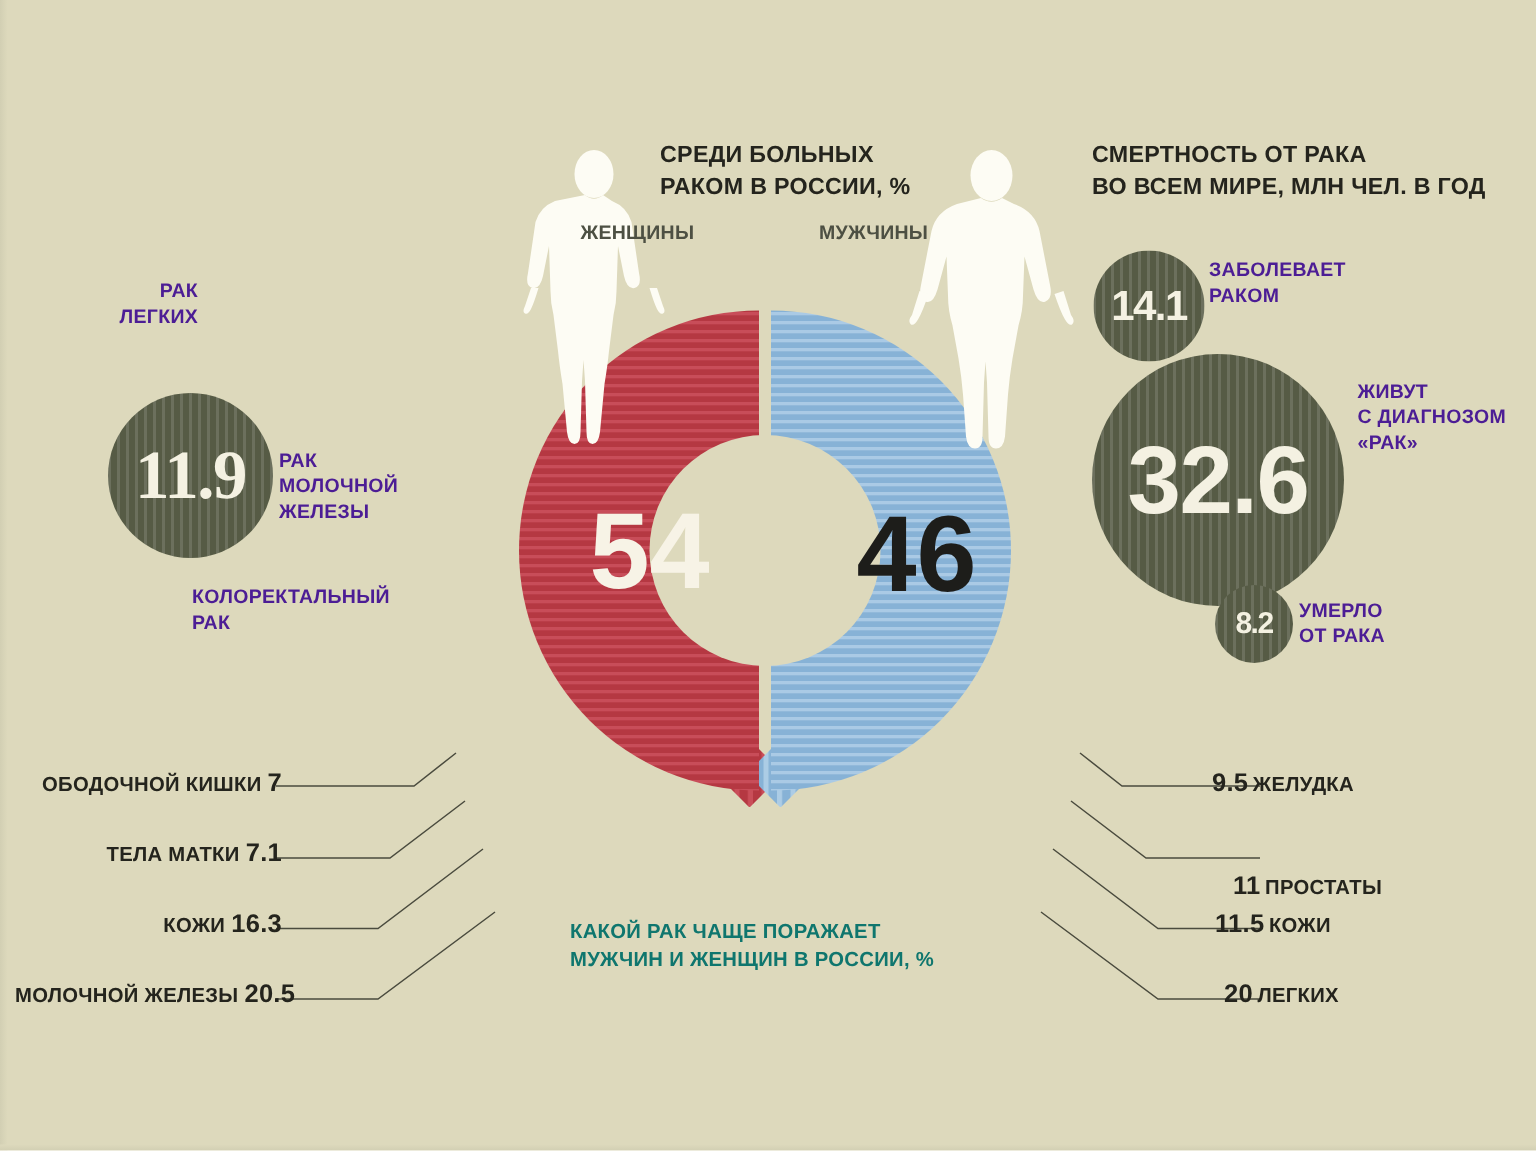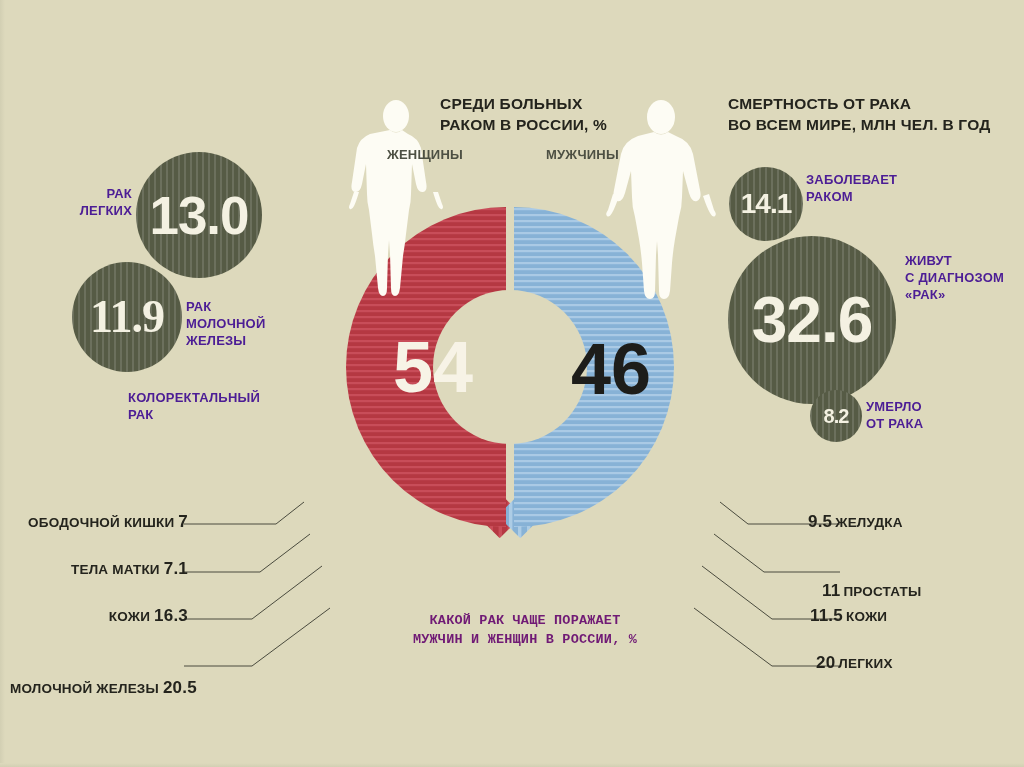--- a/index.html
+++ b/index.html
@@ -32,23 +32,23 @@
     line-height:1.38;
     letter-spacing:.2px;
     text-transform:uppercase;
     white-space:pre-line;
   }
   #hdr-left{left:16px;top:93px;width:260px;}
   #hdr-center{left:440px;top:93px;width:230px;text-align:left;}
   #hdr-right{left:728px;top:93px;width:300px;}
   #caption-bottom{
     position:absolute;left:380px;top:611px;width:290px;
-    font-weight:bold;color:#701a75;font-size:13.5px;line-height:1.42;
-    text-transform:uppercase;letter-spacing:.2px;text-align:center;
-    white-space:pre-line;z-index:30;font-family:Liberation Mono, monospace;
+    font-weight:bold;color:#0f766e;font-size:13.5px;line-height:1.42;
+    text-transform:uppercase;letter-spacing:.2px;
+    white-space:pre-line;z-index:30;
   }
 
   
   .ocircle{
     position:absolute;border-radius:50%;
     background-color:#565b45;
     background-image:repeating-linear-gradient(90deg,
         rgba(255,255,255,.13) 0px, rgba(255,255,255,.13) 2px,
         rgba(0,0,0,.0) 2px, rgba(0,0,0,.0) 6px);
     display:flex;align-items:center;justify-content:center;
@@ -85,23 +85,20 @@
 
 <div id="poster">
 
   <div class="hdr" id="hdr-center">Среди больных
 раком в России, %</div>
   <div class="hdr" id="hdr-right">Смертность от рака
 во всем мире, млн чел. в год</div>
   <div id="caption-bottom">Какой рак чаще поражает
 мужчин и женщин в России, %</div>
 
-  <div class="ocircle" style="left:136px;top:152px;width:126px;height:126px;font-size:53px;">
-    <span>13.0</span>
-  </div>
   <div class="olabel" style="left:58px;top:186px;width:74px;text-align:right;">Рак
 легких</div>
 
   <div class="ocircle" style="left:72px;top:262px;width:110px;height:110px;font-size:46px;font-family:Liberation Serif, serif;">
     <span>11.9</span>
   </div>
   <div class="olabel" style="left:186px;top:299px;width:92px;text-align:left;">Рак
 молочной
 железы</div>
 
@@ -222,21 +219,21 @@
 
   <div class="lbl left" style="left:10px;top:512px;width:178px;">
     <span>Ободочной кишки</span><span class="num">7</span>
   </div>
   <div class="lbl left" style="left:10px;top:559px;width:178px;">
     <span>Тела матки</span><span class="num">7.1</span>
   </div>
   <div class="lbl left" style="left:10px;top:606px;width:178px;">
     <span>Кожи</span><span class="num">16.3</span>
   </div>
-  <div class="lbl left" style="left:10px;top:678px;width:148px;">
+  <div class="lbl left" style="left:10px;top:653px;width:148px;">
     <span>Молочной железы</span><span class="num">20.5</span>
   </div>
 
   <svg class="leader" style="left:664px;top:500px;width:180px;height:180px;" viewBox="0 0 180 180">
     <g stroke="#4a4b3e" stroke-width="1" fill="none">
       <path d="M176 24 L 84 24 L 56 2"></path>
       <path d="M176 72 L 100 72 L 50 34"></path>
       <path d="M176 119 L 108 119 L 38 66"></path>
       <path d="M176 166 L 108 166 L 30 108"></path>
     </g>

